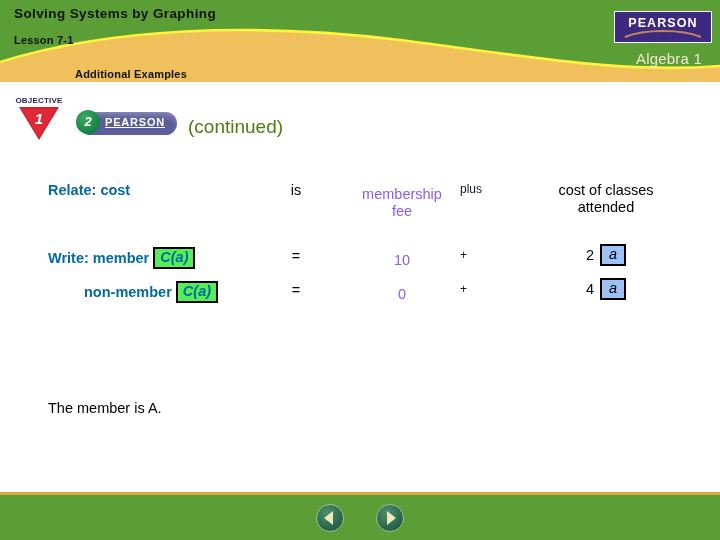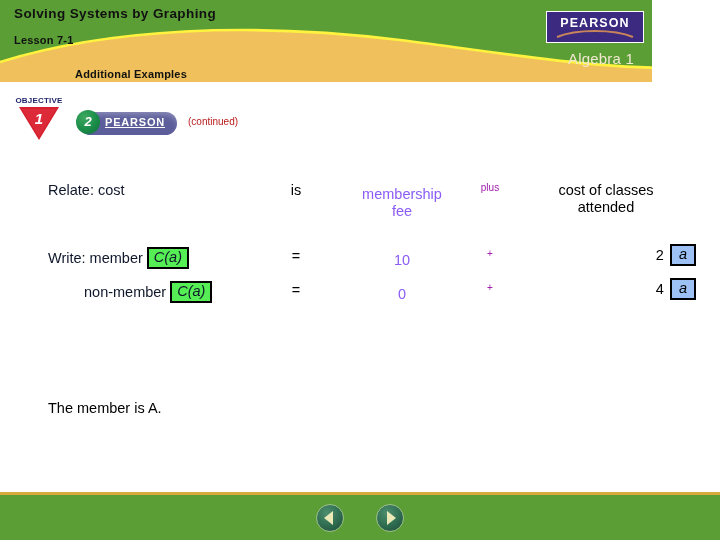--- a/index.html
+++ b/index.html
@@ -12,21 +12,21 @@
     background: #ffffff;
     font-family: "Liberation Sans", sans-serif;
     overflow: hidden;
     position: relative;
   }
 
   
   #header {
     position: absolute;
     left: 0; top: 0;
-    width: 652px;
+    width: 720px;
     height: 82px;
     background: #0f766e;
     overflow: hidden;
   }
   #header-wave {
     position: absolute;
     left: 0; top: 0;
     width: 720px;
     height: 82px;
   }
@@ -161,22 +161,22 @@
     width: 24px;
     text-align: center;
     font-size: 13px;
     font-weight: bold;
     font-style: italic;
     color: #ffffff;
   }
   #continued-text {
     position: absolute;
     left: 188px; top: 116px;
-    font-size: 10px;
-    color: #b91c1c;
+    font-size: 19px;
+    color: #4d7c0f;
   }
 
   
   #content {
     position: absolute;
     left: 0; top: 160px;
     width: 720px;
     height: 330px;
   }
 
@@ -188,22 +188,23 @@
   }
   #row-relate { top: 22px; }
   #row-write  { top: 88px; }
   #row-nonmem { top: 122px; }
 
   .col-label {
     position: absolute;
     left: 48px;
     top: 0;
     font-size: 14.5px;
-    color: #0f172a;
+    color: #0369a1;
     white-space: nowrap;
+    font-weight: bold;
   }
   .col-is {
     position: absolute;
     left: 258px;
     width: 76px;
     text-align: center;
     top: 0;
     font-size: 14.5px;
     color: #000000;
   }
@@ -214,24 +215,24 @@
     text-align: center;
     top: 4px;
     font-size: 14.5px;
     color: #8b5cf6;
     line-height: 1.18;
   }
   .col-plus {
     position: absolute;
     left: 460px;
     width: 60px;
-    text-align: center;
+    text-align: left;
     top: 0;
-    font-size: 10px;
-    color: #a21caf;
+    font-size: 12px;
+    color: #0f172a;
   }
   .col-classes {
     position: absolute;
     left: 516px;
     width: 180px;
     text-align: center;
     top: 0;
     font-size: 14.5px;
     color: #000000;
     line-height: 1.18;
@@ -264,21 +265,21 @@
     top: -1px;
   }
 
   .write-prefix { margin-right: 4px; margin-top: 20px; }
 
   
   .coef-group {
     position: absolute;
     left: 516px;
     width: 180px;
-    text-align: right;
+    text-align: center;
     top: -3px;
     font-size: 14.5px;
     color: #000000;
   }
   .coef-num { margin-right: 6px; }
 
   
   #system-block {
     position: absolute;
     left: 48px;

